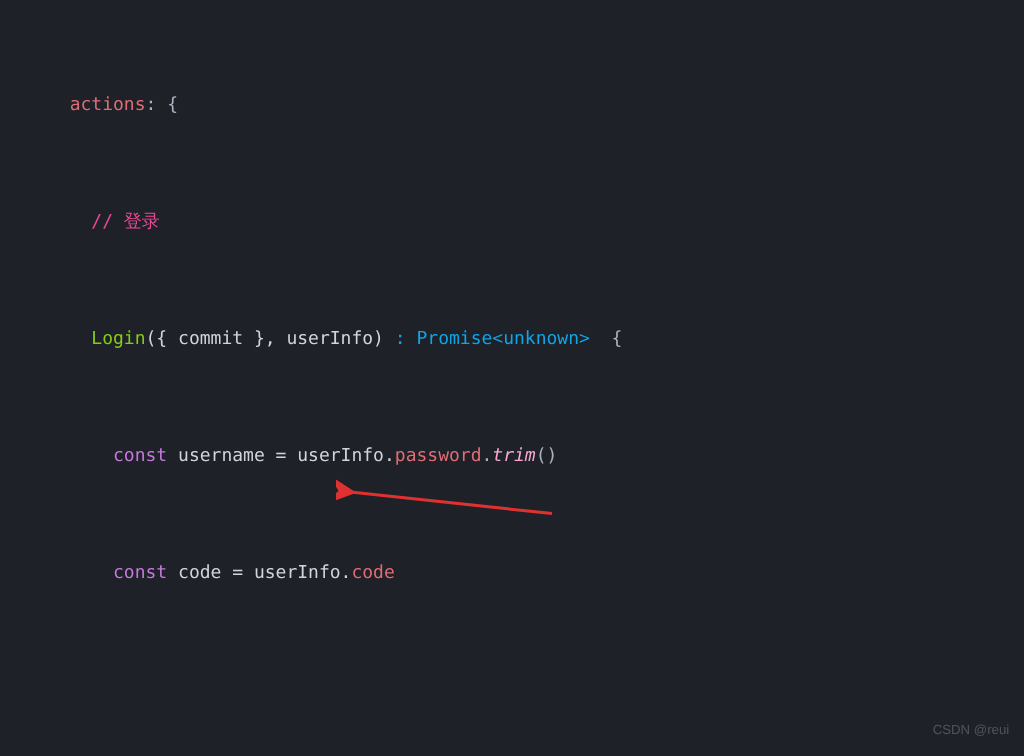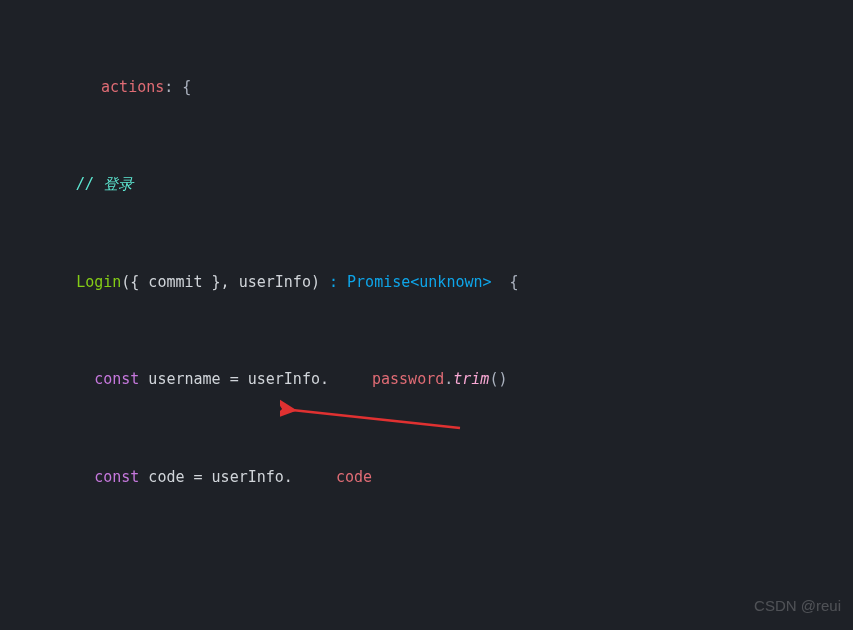--- a/index.html
+++ b/index.html
@@ -26,38 +26,38 @@
       padding-left: 40px;
       white-space: pre;
     }
     .line {
       display: block;
       height: 33px;
       line-height: 33px;
       padding-left: 0;
     }
     .c-keyword { color: #c678dd; }
-    .c-prop { color: #e06c75; margin-left: 43px; }
+    .c-prop { color: #e06c75; }
     .c-fn { color: #84cc16; }
     .c-punct { color: #abb2bf; }
-    .c-comment { color: #5eead4; font-style: italic; }
+    .c-comment { color: #ec4899; }
     .c-hint { color: #0ea5e9; }
     .c-dot { color: #abb2bf; }
     .c-method { color: #f9a8d4; font-style: italic; }
     .c-white { color: #d1d5da; }
     .arrow {
       position: absolute;
       pointer-events: none;
     }
     .watermark {
       position: absolute;
       bottom: 8px;
       right: 12px;
       color: rgba(255,255,255,0.22);
-      font-size: 15px;
+      font-size: 11px;
       font-family: sans-serif;
     }
   </style>
 </head>
 <body>
 
 <div class="editor">
   <div class="code">
     <span class="line">  <span class="c-prop">actions</span><span class="c-punct">: {</span></span>
     <span class="line">    <span class="c-comment">// 登录</span></span>

